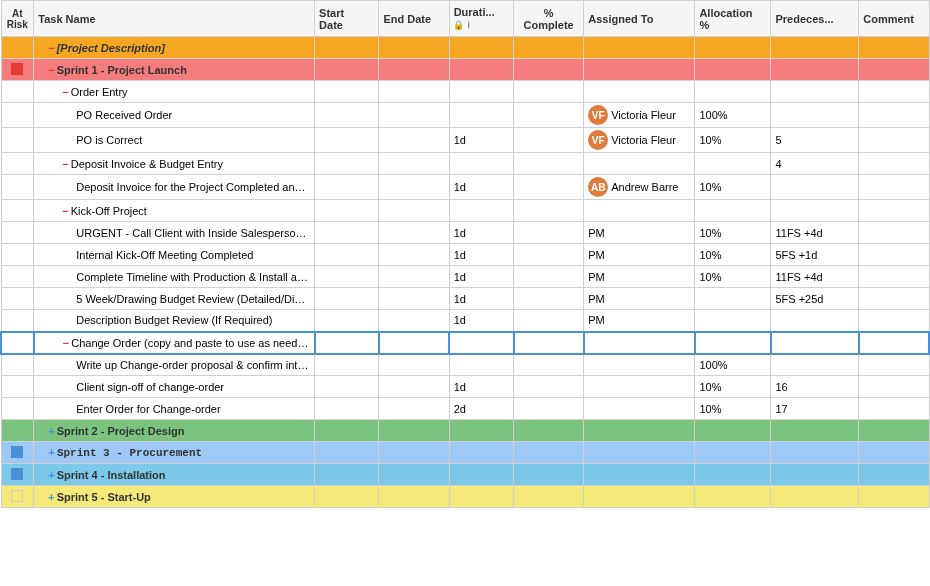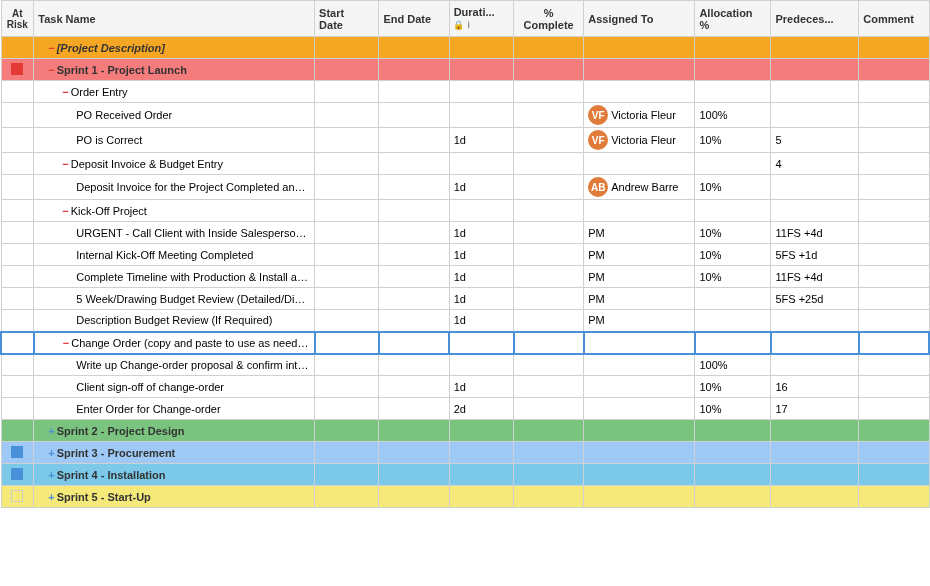--- a/index.html
+++ b/index.html
@@ -307,21 +307,21 @@
     <td></td>
     <td></td>
     <td style="text-align:center;"></td>
     <td></td>
     <td></td>
     <td></td>
     <td></td>
   </tr>
         <tr class="row-sprint3">
     <td class="flag-cell"><span class="flag-blue"></span></td>
-    <td class="indent-1" style="font-weight: bold;"><span class="plus-btn">+</span>Sprint 3 - Procurement</td>
+    <td class="indent-1" style="font-weight: bold; font-family: Liberation Mono, monospace;"><span class="plus-btn">+</span>Sprint 3 - Procurement</td>
     <td></td>
     <td></td>
     <td></td>
     <td style="text-align:center;"></td>
     <td></td>
     <td></td>
     <td></td>
     <td></td>
   </tr>
         <tr class="row-sprint4">

